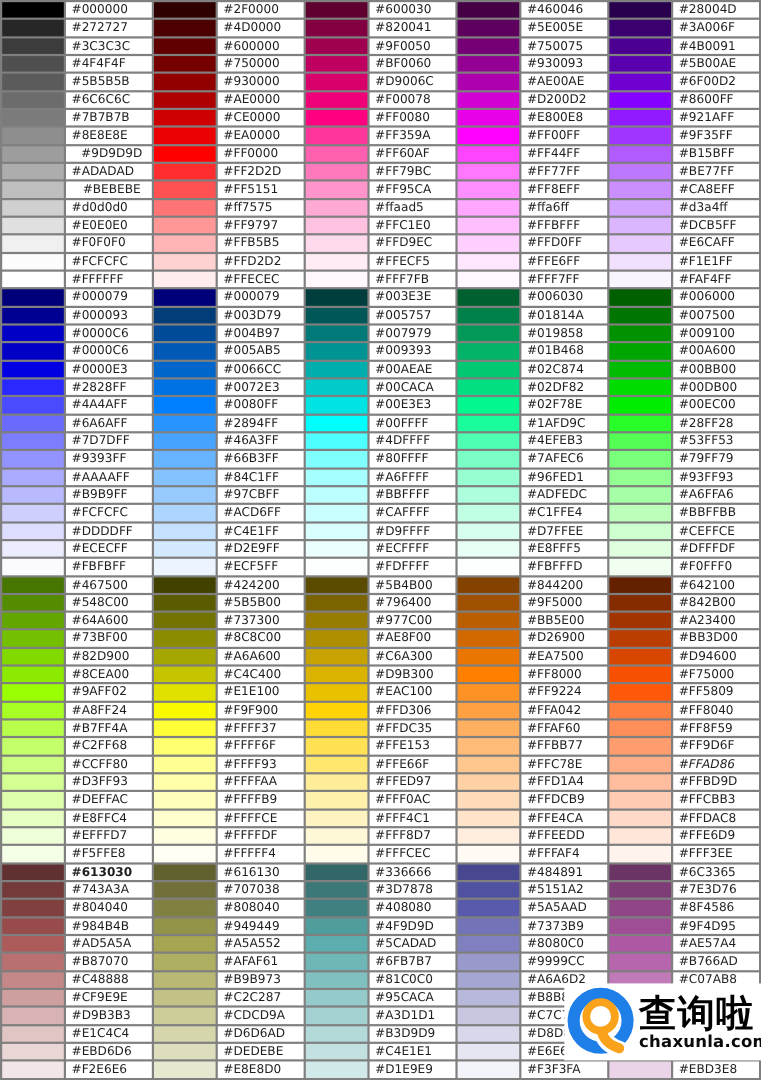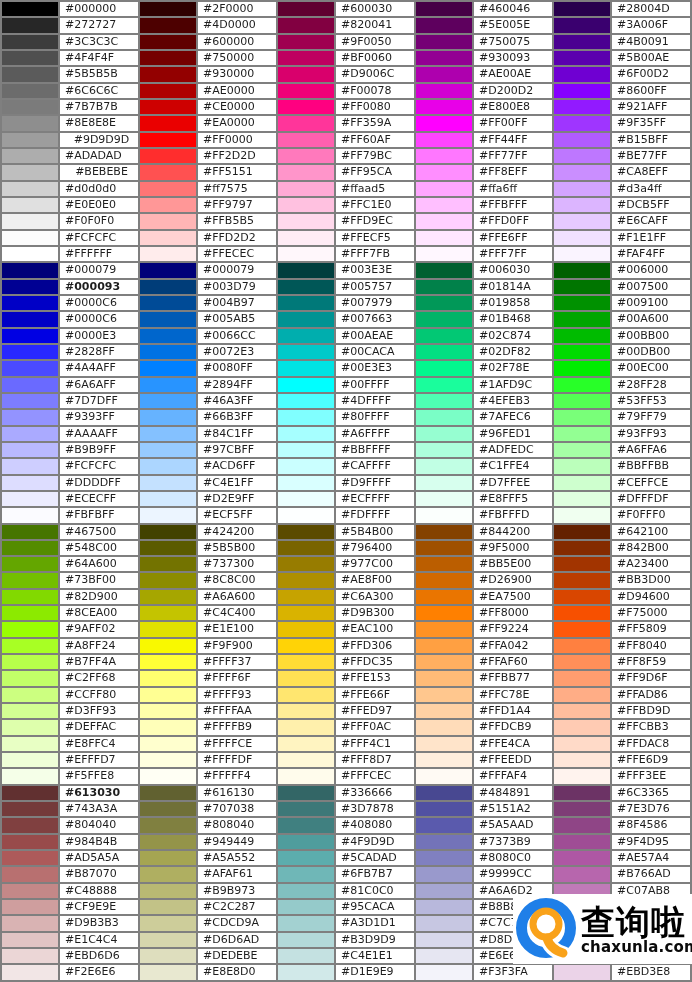--- a/index.html
+++ b/index.html
@@ -78,21 +78,21 @@
     <div class="hexlabel" style="grid-area: 13 / 2; color: rgb(30, 30, 30);">#E0E0E0</div>
     <div class="swatch" style="grid-area: 14 / 1; background: rgb(240, 240, 240);"></div>
     <div class="hexlabel" style="grid-area: 14 / 2; color: rgb(30, 30, 30);">#F0F0F0</div>
     <div class="swatch" style="grid-area: 15 / 1; background: rgb(252, 252, 252);"></div>
     <div class="hexlabel" style="grid-area: 15 / 2; color: rgb(30, 30, 30);">#FCFCFC</div>
     <div class="swatch" style="grid-area: 16 / 1; background: rgb(255, 255, 255);"></div>
     <div class="hexlabel" style="grid-area: 16 / 2; color: rgb(30, 30, 30);">#FFFFFF</div>
     <div class="swatch" style="grid-area: 17 / 1; background: rgb(0, 0, 121);"></div>
     <div class="hexlabel" style="grid-area: 17 / 2; color: rgb(30, 30, 30);">#000079</div>
     <div class="swatch" style="grid-area: 18 / 1; background: rgb(0, 0, 147);"></div>
-    <div class="hexlabel" style="grid-area: 18 / 2; color: rgb(30, 30, 30); font-weight: bold;">#000093</div>
+    <div class="hexlabel" style="grid-area: 18 / 2; color: rgb(30, 30, 30);">#000093</div>
     <div class="swatch" style="grid-area: 19 / 1; background: rgb(0, 0, 198);"></div>
     <div class="hexlabel" style="grid-area: 19 / 2; color: rgb(30, 30, 30);">#0000C6</div>
     <div class="swatch" style="grid-area: 20 / 1; background: rgb(0, 0, 198);"></div>
     <div class="hexlabel" style="grid-area: 20 / 2; color: rgb(30, 30, 30);">#0000C6</div>
     <div class="swatch" style="grid-area: 21 / 1; background: rgb(0, 0, 227);"></div>
     <div class="hexlabel" style="grid-area: 21 / 2; color: rgb(30, 30, 30);">#0000E3</div>
     <div class="swatch" style="grid-area: 22 / 1; background: rgb(40, 40, 255);"></div>
     <div class="hexlabel" style="grid-area: 22 / 2; color: rgb(30, 30, 30);">#2828FF</div>
     <div class="swatch" style="grid-area: 23 / 1; background: rgb(74, 74, 255);"></div>
     <div class="hexlabel" style="grid-area: 23 / 2; color: rgb(30, 30, 30);">#4A4AFF</div>
@@ -322,21 +322,21 @@
     <div class="hexlabel" style="grid-area: 15 / 6; color: rgb(30, 30, 30);">#FFECF5</div>
     <div class="swatch" style="grid-area: 16 / 5; background: rgb(255, 247, 251);"></div>
     <div class="hexlabel" style="grid-area: 16 / 6; color: rgb(30, 30, 30);">#FFF7FB</div>
     <div class="swatch" style="grid-area: 17 / 5; background: rgb(0, 62, 62);"></div>
     <div class="hexlabel" style="grid-area: 17 / 6; color: rgb(30, 30, 30);">#003E3E</div>
     <div class="swatch" style="grid-area: 18 / 5; background: rgb(0, 87, 87);"></div>
     <div class="hexlabel" style="grid-area: 18 / 6; color: rgb(30, 30, 30);">#005757</div>
     <div class="swatch" style="grid-area: 19 / 5; background: rgb(0, 121, 121);"></div>
     <div class="hexlabel" style="grid-area: 19 / 6; color: rgb(30, 30, 30);">#007979</div>
     <div class="swatch" style="grid-area: 20 / 5; background: rgb(0, 147, 147);"></div>
-    <div class="hexlabel" style="grid-area: 20 / 6; color: rgb(30, 30, 30);">#007663</div>
+    <div class="hexlabel" style="grid-area: 20 / 6; color: rgb(30, 30, 30);">#009393</div>
     <div class="swatch" style="grid-area: 21 / 5; background: rgb(0, 174, 174);"></div>
     <div class="hexlabel" style="grid-area: 21 / 6; color: rgb(30, 30, 30);">#00AEAE</div>
     <div class="swatch" style="grid-area: 22 / 5; background: rgb(0, 202, 202);"></div>
     <div class="hexlabel" style="grid-area: 22 / 6; color: rgb(30, 30, 30);">#00CACA</div>
     <div class="swatch" style="grid-area: 23 / 5; background: rgb(0, 227, 227);"></div>
     <div class="hexlabel" style="grid-area: 23 / 6; color: rgb(30, 30, 30);">#00E3E3</div>
     <div class="swatch" style="grid-area: 24 / 5; background: rgb(0, 255, 255);"></div>
     <div class="hexlabel" style="grid-area: 24 / 6; color: rgb(30, 30, 30);">#00FFFF</div>
     <div class="swatch" style="grid-area: 25 / 5; background: rgb(77, 255, 255);"></div>
     <div class="hexlabel" style="grid-area: 25 / 6; color: rgb(30, 30, 30);">#4DFFFF</div>
@@ -608,21 +608,21 @@
     <div class="hexlabel" style="grid-area: 38 / 10; color: rgb(30, 30, 30);">#F75000</div>
     <div class="swatch" style="grid-area: 39 / 9; background: rgb(255, 88, 9);"></div>
     <div class="hexlabel" style="grid-area: 39 / 10; color: rgb(30, 30, 30);">#FF5809</div>
     <div class="swatch" style="grid-area: 40 / 9; background: rgb(255, 128, 64);"></div>
     <div class="hexlabel" style="grid-area: 40 / 10; color: rgb(30, 30, 30);">#FF8040</div>
     <div class="swatch" style="grid-area: 41 / 9; background: rgb(255, 143, 89);"></div>
     <div class="hexlabel" style="grid-area: 41 / 10; color: rgb(30, 30, 30);">#FF8F59</div>
     <div class="swatch" style="grid-area: 42 / 9; background: rgb(255, 157, 111);"></div>
     <div class="hexlabel" style="grid-area: 42 / 10; color: rgb(30, 30, 30);">#FF9D6F</div>
     <div class="swatch" style="grid-area: 43 / 9; background: rgb(255, 173, 134);"></div>
-    <div class="hexlabel" style="grid-area: 43 / 10; color: rgb(30, 30, 30);">#FFAD86</div>
+    <div class="hexlabel" style="grid-area: 43 / 10; color: rgb(30, 30, 30); font-style: italic;">#FFAD86</div>
     <div class="swatch" style="grid-area: 44 / 9; background: rgb(255, 189, 157);"></div>
     <div class="hexlabel" style="grid-area: 44 / 10; color: rgb(30, 30, 30);">#FFBD9D</div>
     <div class="swatch" style="grid-area: 45 / 9; background: rgb(255, 203, 179);"></div>
     <div class="hexlabel" style="grid-area: 45 / 10; color: rgb(30, 30, 30);">#FFCBB3</div>
     <div class="swatch" style="grid-area: 46 / 9; background: rgb(255, 218, 200);"></div>
     <div class="hexlabel" style="grid-area: 46 / 10; color: rgb(30, 30, 30);">#FFDAC8</div>
     <div class="swatch" style="grid-area: 47 / 9; background: rgb(255, 230, 217);"></div>
     <div class="hexlabel" style="grid-area: 47 / 10; color: rgb(30, 30, 30);">#FFE6D9</div>
     <div class="swatch" style="grid-area: 48 / 9; background: rgb(255, 243, 238);"></div>
     <div class="hexlabel" style="grid-area: 48 / 10; color: rgb(30, 30, 30);">#FFF3EE</div>

